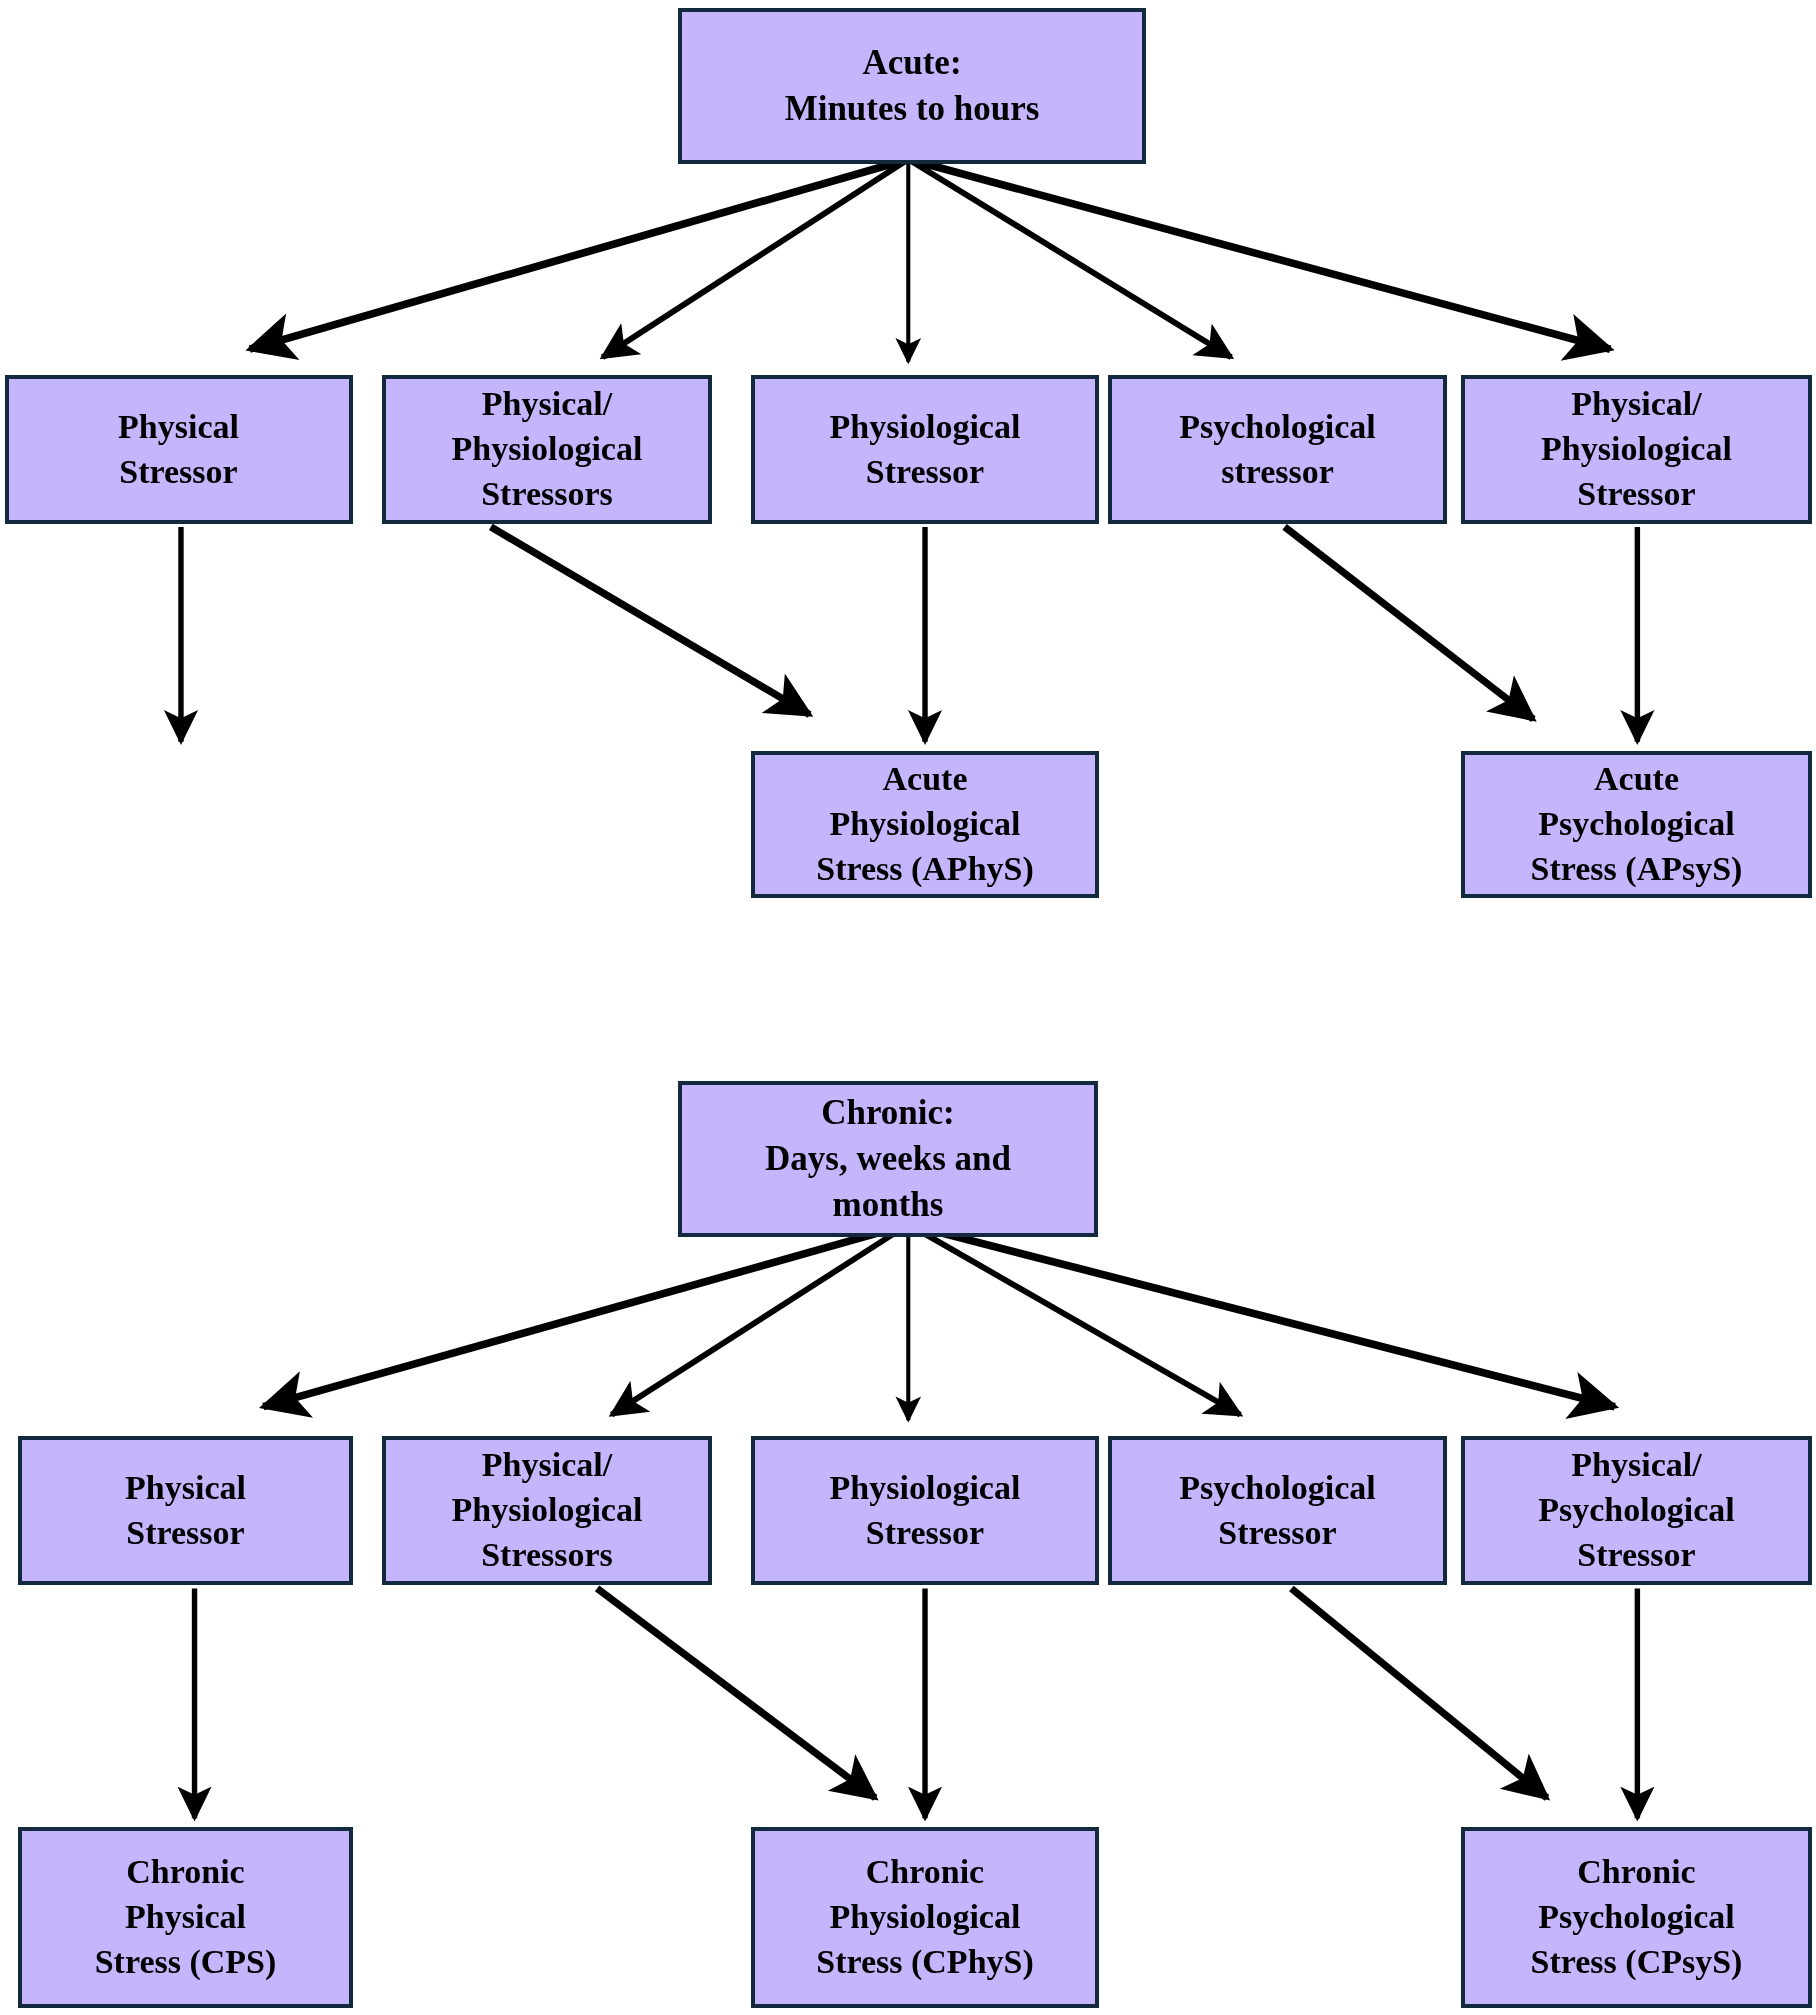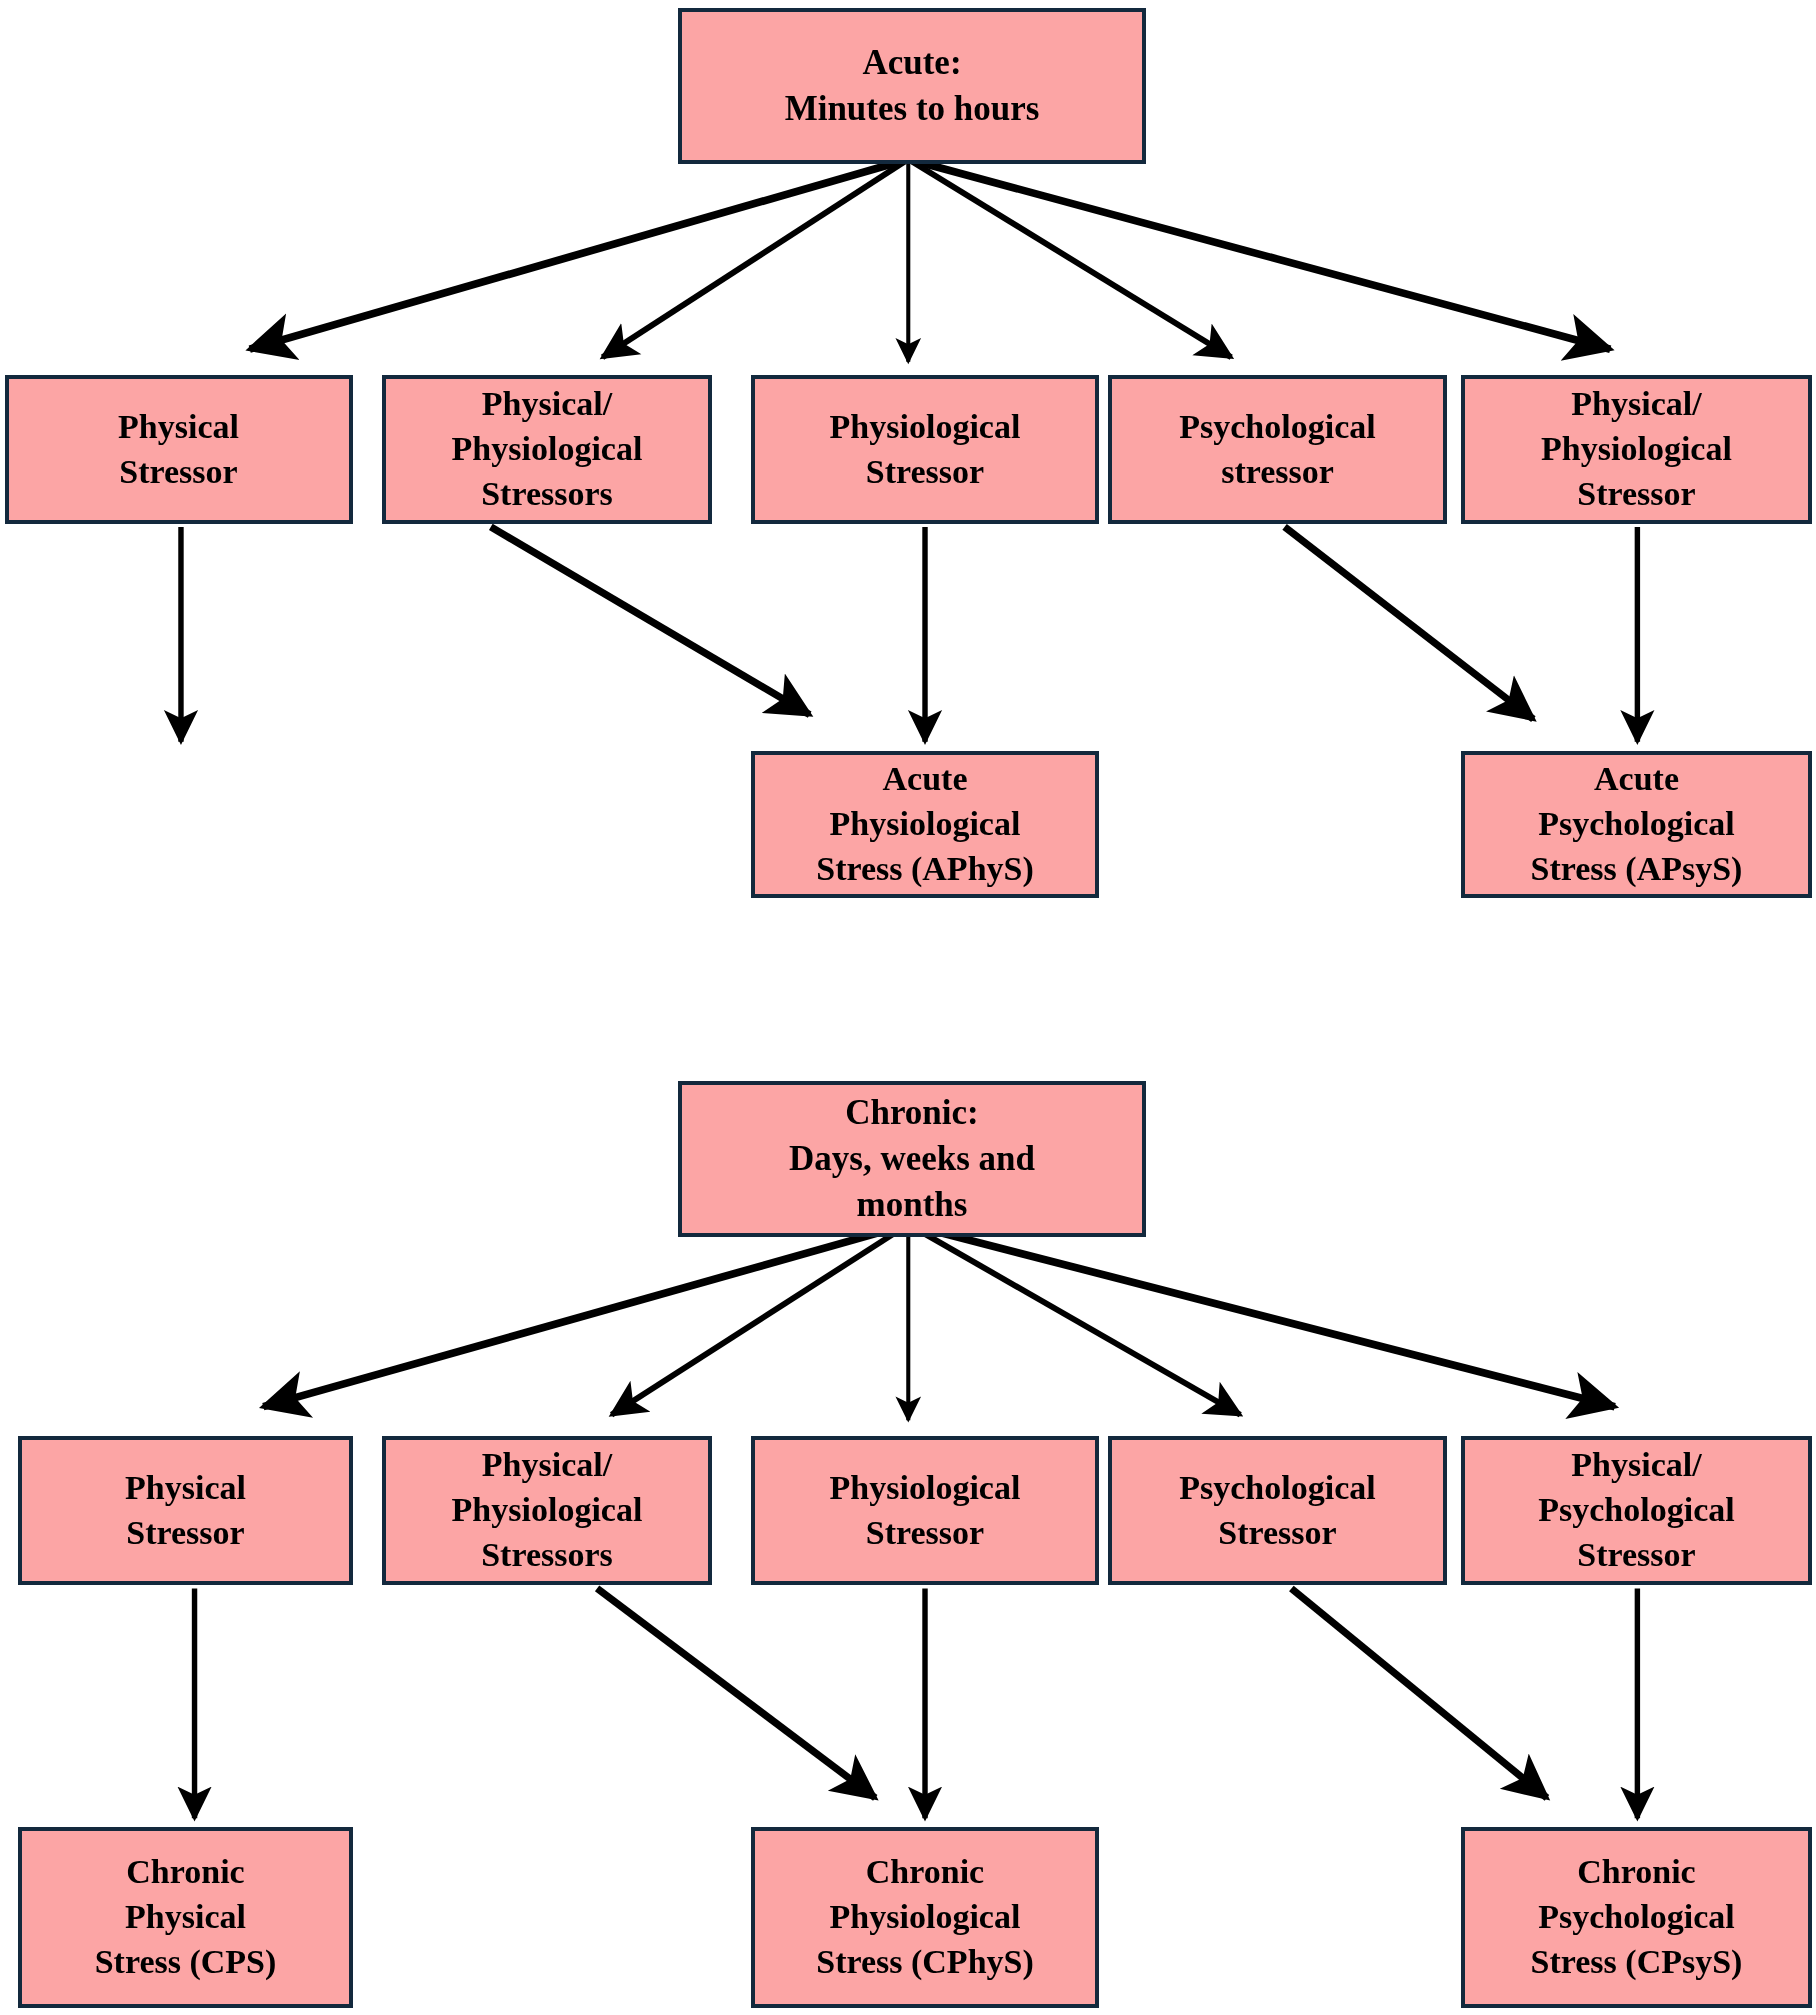--- a/index.html
+++ b/index.html
@@ -24,21 +24,21 @@
     left: 0;
     top: 0;
     width: 1817px;
     height: 2015px;
     pointer-events: none;
     z-index: 1;
   }
   .node {
     position: absolute;
     box-sizing: border-box;
-    background: #fca5a5;
+    background: #c4b5fd;
     border: 4.1px solid #13293d;
     display: flex;
     align-items: center;
     justify-content: center;
     text-align: center;
     z-index: 2;
   }
   .node-text {
     font-weight: bold;
     color: #000000;
@@ -133,21 +133,21 @@
 Physiological
 Stress (APhyS)</span>
   </div>
 
   <div class="node" style="left:1461px; top:751px; width:351px; height:147px;">
     <span class="node-text t-outcome">Acute
 Psychological
 Stress (APsyS)</span>
   </div>
 
-  <div class="node" style="left:678px; top:1081px; width:468px; height:156px;align-items:center;">
+  <div class="node" style="left:678px; top:1081px; width:420px; height:156px;align-items:center;">
     <span class="node-text t-root">Chronic:
 Days, weeks and
 months</span>
   </div>
 
   <div class="node" style="left:18px; top:1436px; width:335px; height:149px;">
     <span class="node-text t-stressor">Physical
 Stressor</span>
   </div>
 

